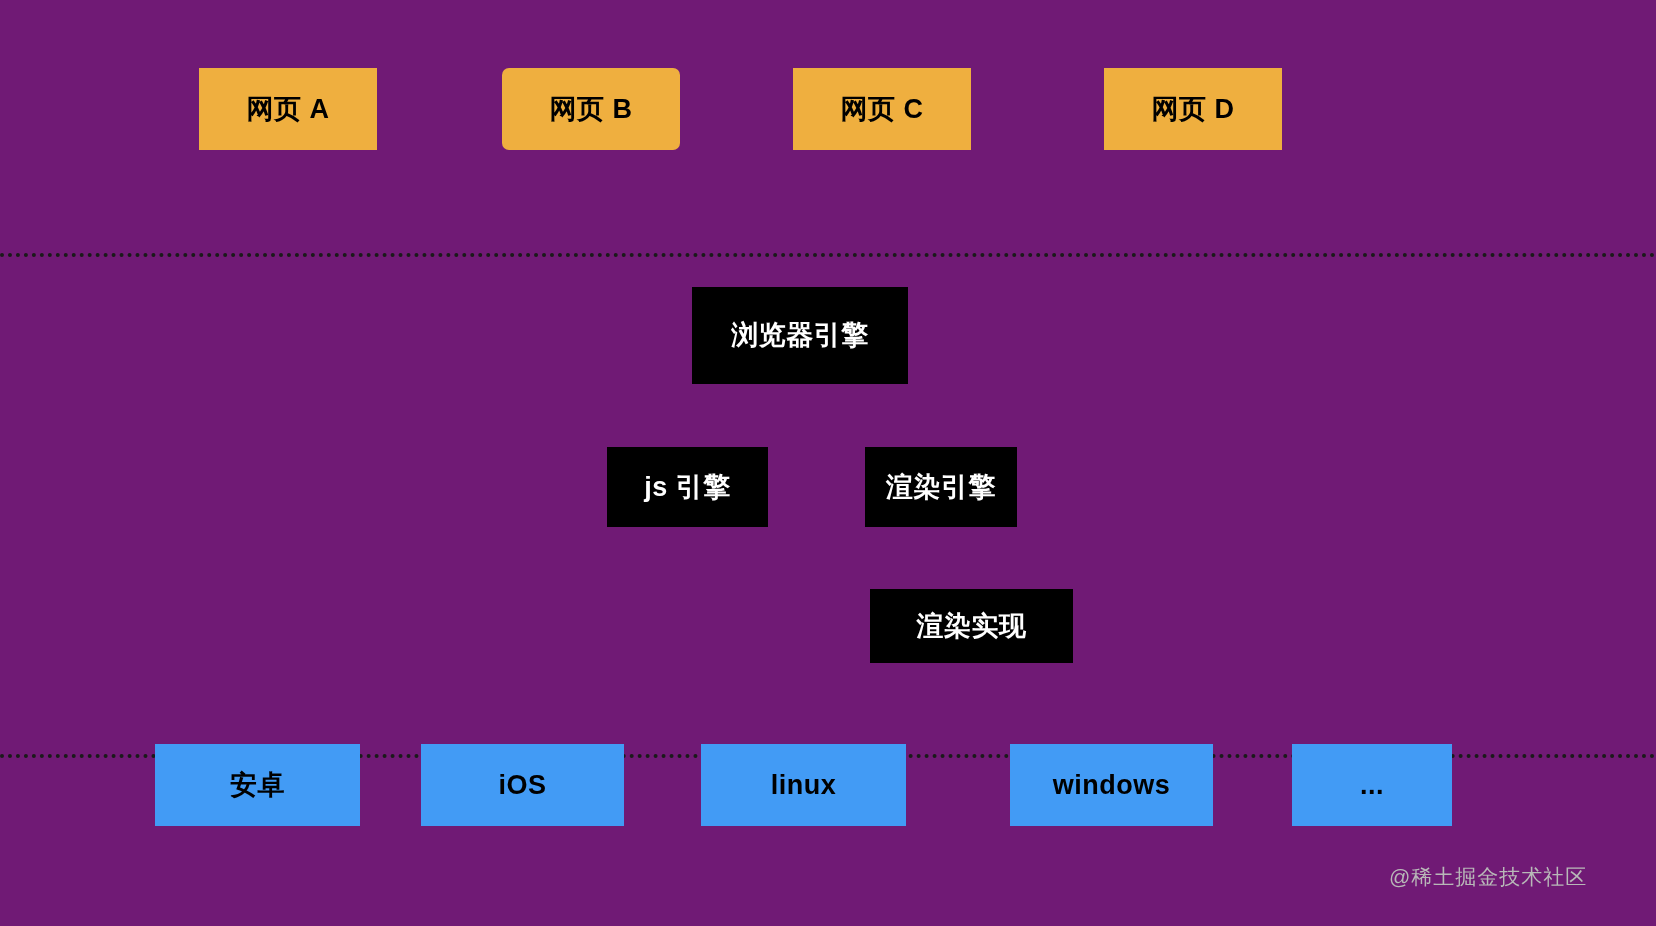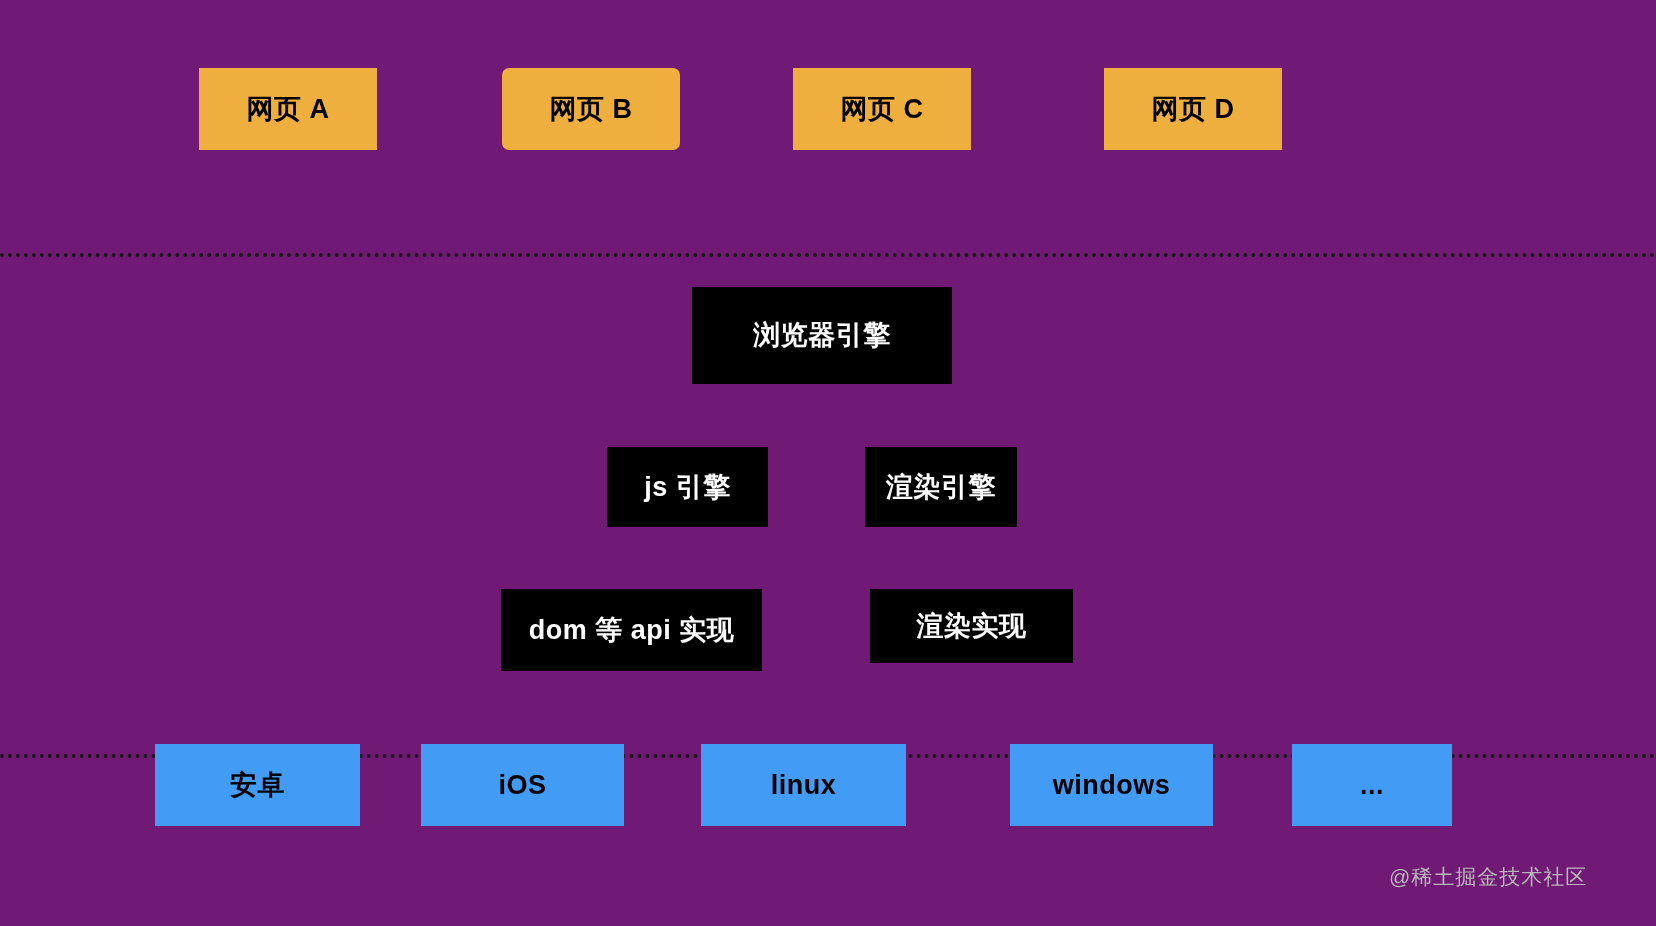--- a/index.html
+++ b/index.html
@@ -73,31 +73,28 @@
   </div>
   <div class="box web" style="left:1104px; top:68px; width:178px; height:82px;">
     <span>网页 D</span>
   </div>
   <div class="box web" style="left:793px; top:68px; width:178px; height:82px;">
     <span>网页 C</span>
   </div>
 
   <div class="divider" style="top:253px;"></div>
 
-  <div class="box engine" style="left:692px; top:287px; width:260px; height:97px;">
+  <div class="box engine" style="left:692px; top:287px; width:216px; height:97px;">
     <span>浏览器引擎</span>
   </div>
   <div class="box engine" style="left:607px; top:447px; width:161px; height:80px;">
     <span>js 引擎</span>
   </div>
   <div class="box engine" style="left:865px; top:447px; width:152px; height:80px;">
     <span>渲染引擎</span>
-  </div>
-  <div class="box engine" style="left:501px; top:589px; width:261px; height:82px;">
-    <span>dom 等 api 实现</span>
   </div>
   <div class="box engine" style="left:870px; top:589px; width:203px; height:74px;">
     <span>渲染实现</span>
   </div>
 
   <div class="divider" style="top:754px;"></div>
 
   <div class="box os" style="left:155px; top:744px; width:205px; height:82px;">
     <span>安卓</span>
   </div>

